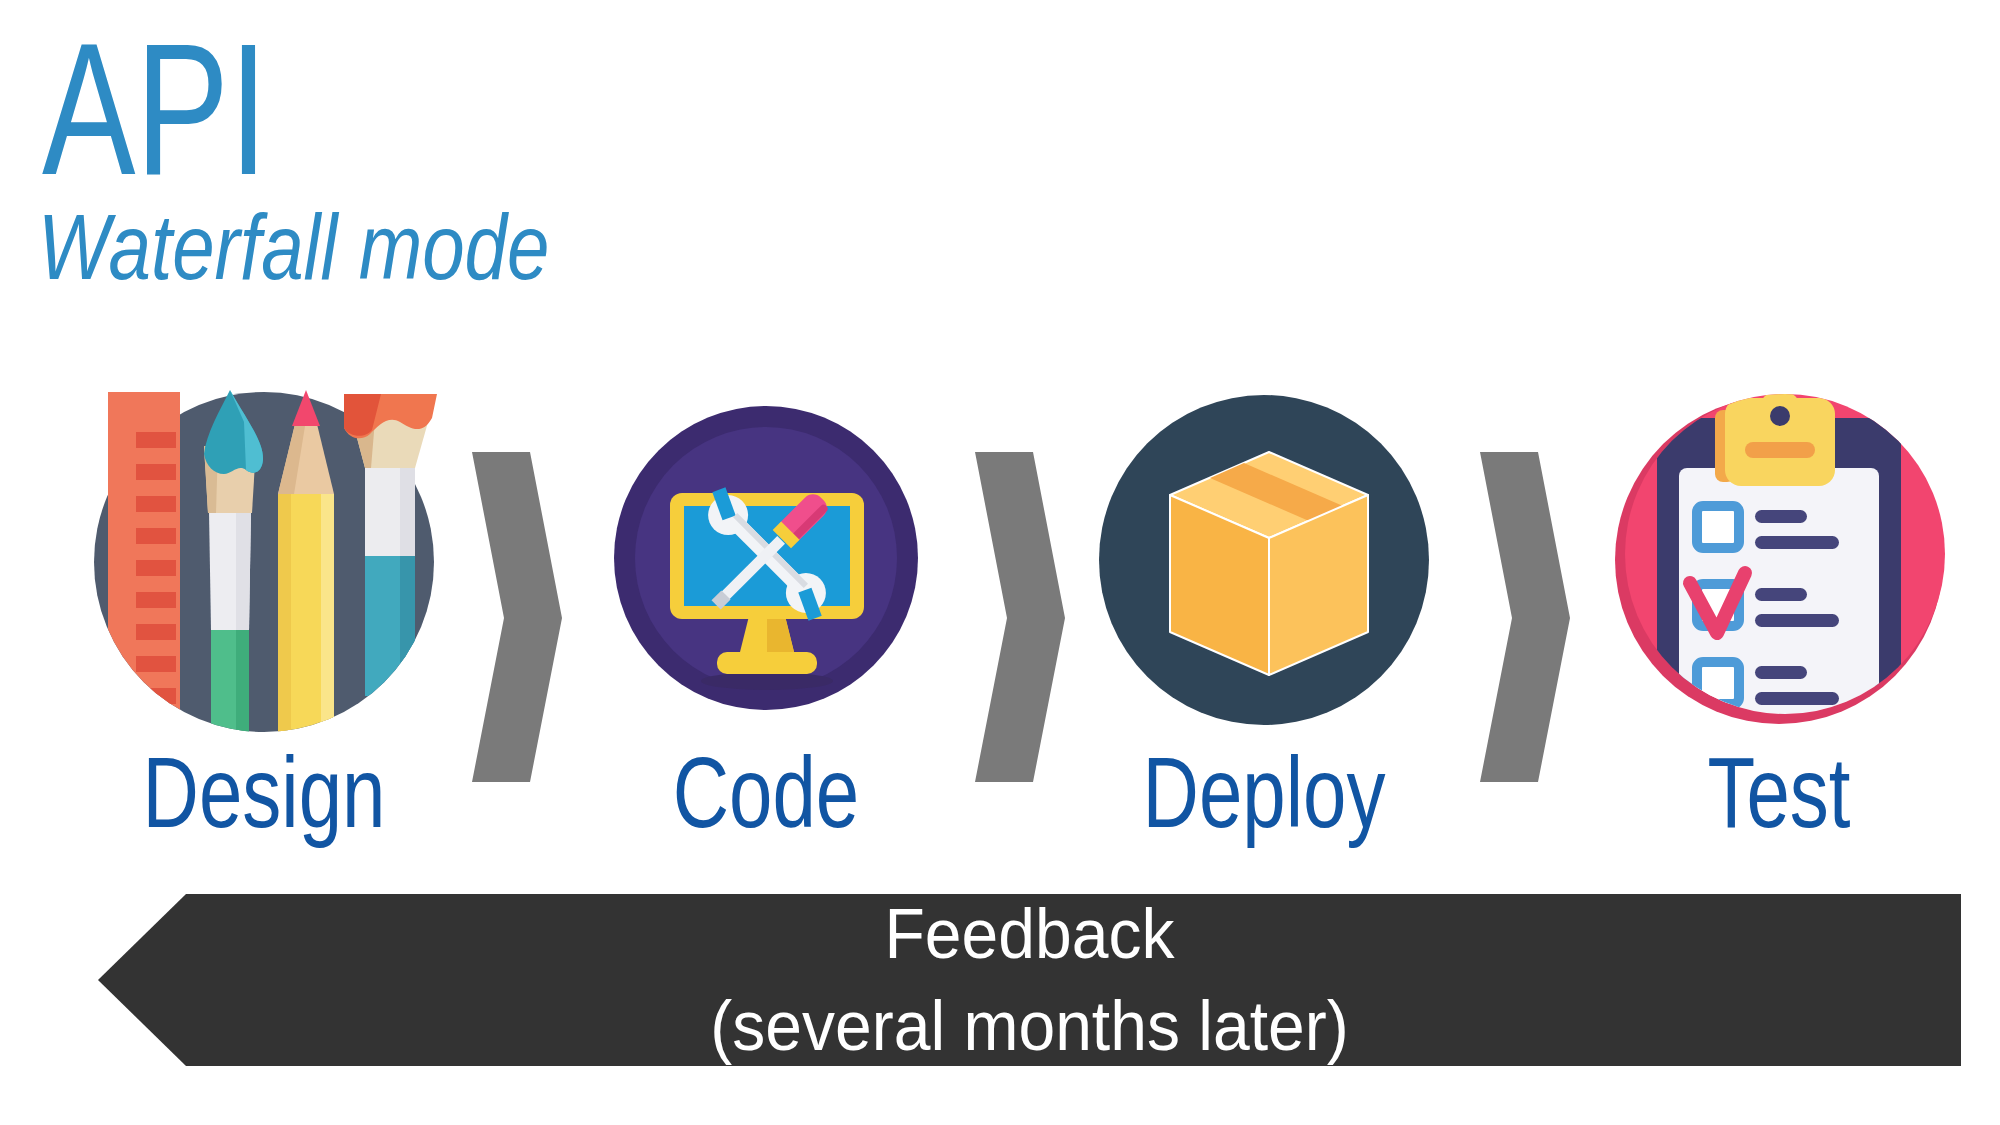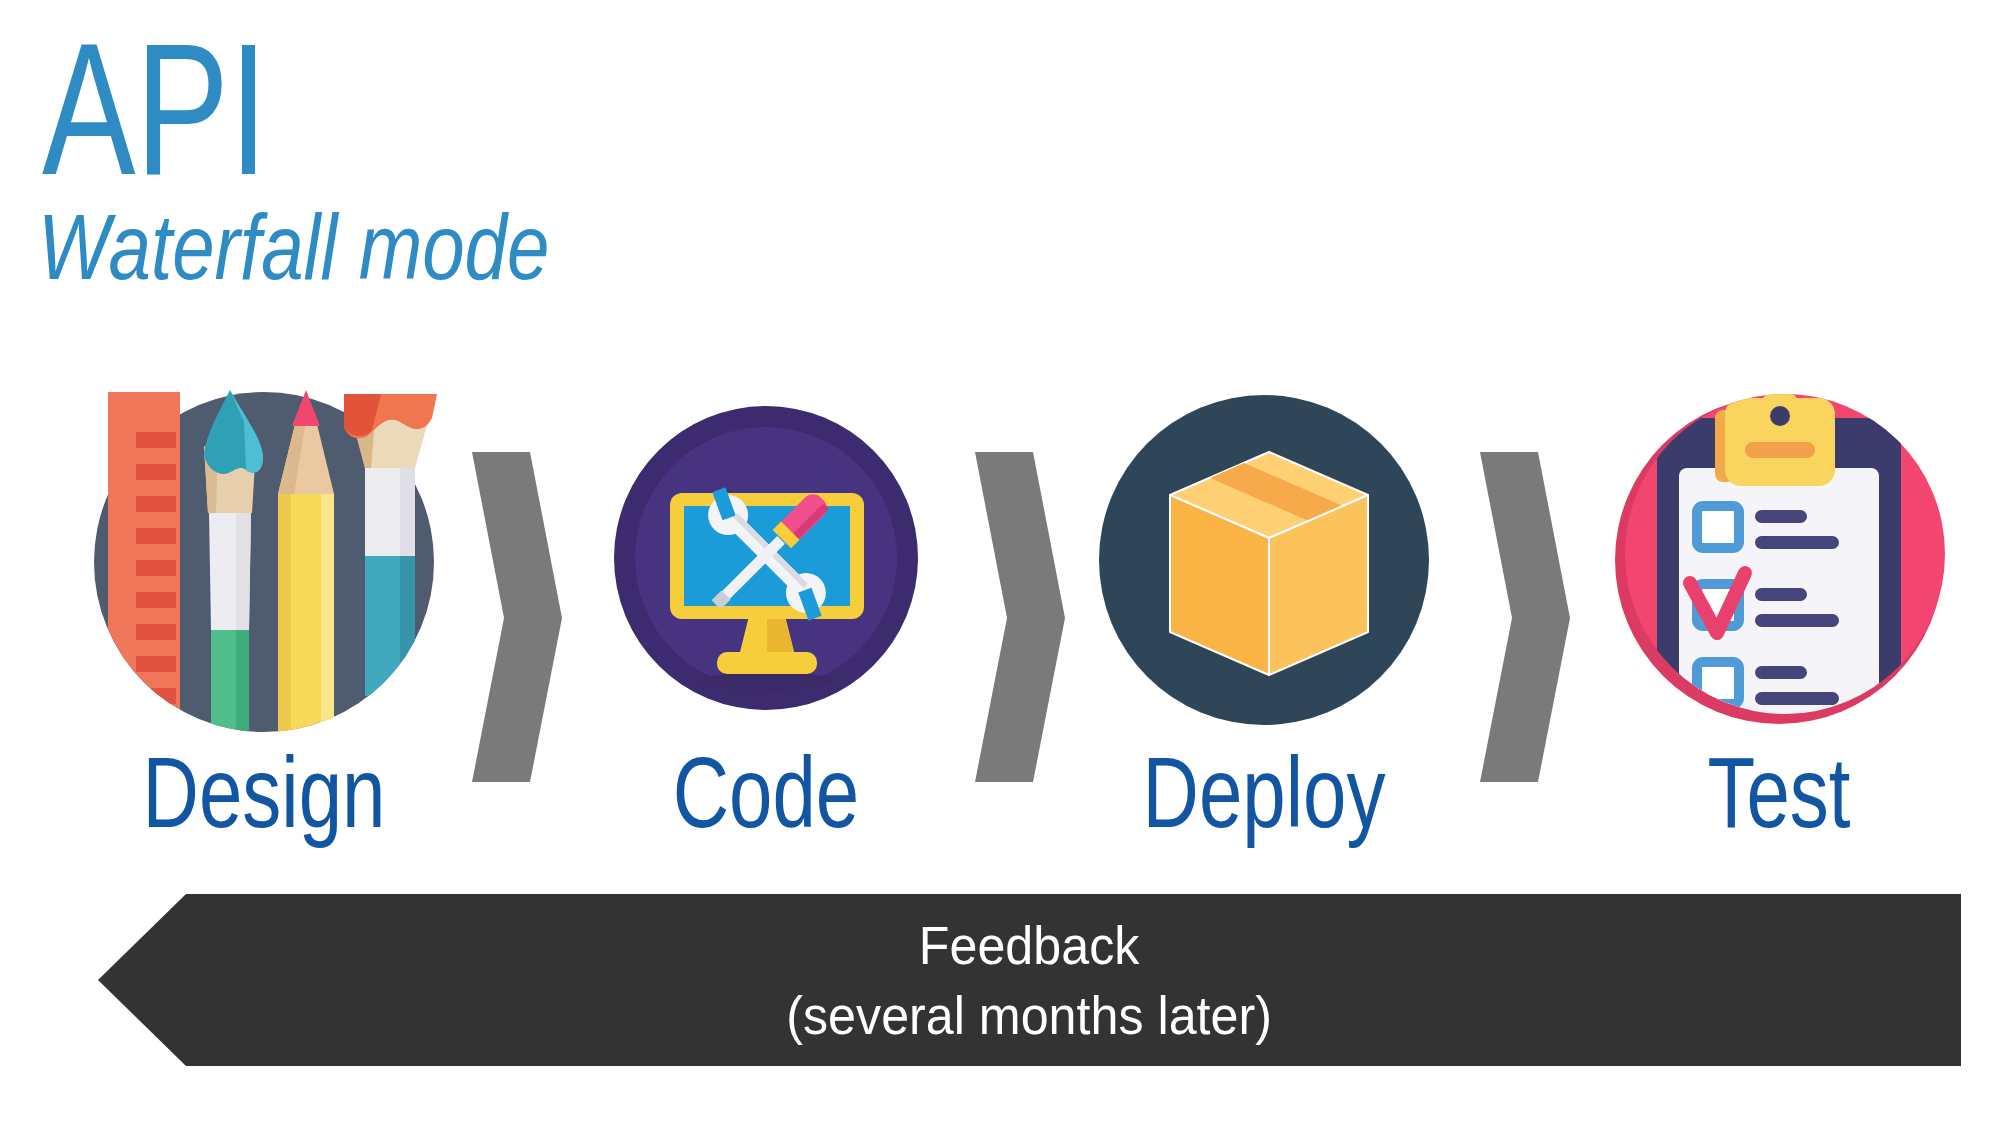--- a/index.html
+++ b/index.html
@@ -24,22 +24,22 @@
     font-size:100px;line-height:1;font-weight:400;
     color:var(--label_blue,#1155A3);
     transform:scaleX(0.78);transform-origin:center top;white-space:nowrap;
   }
   .icon-svg{position:absolute;}
   #chevrons{position:absolute;left:0;top:0;}
   .feedback-arrow{
     position:absolute;left:98px;top:894px;width:1863px;height:172px;
     background:var(--arrow_bg,#333333);
     clip-path:polygon(88px 0,100% 0,100% 100%,88px 100%,0 50%);
-    display:flex;flex-direction:column;align-items:center;justify-content:center;
-    color:var(--arrow_text,#ffffff);font-size:54px;line-height:1.3;
+    display:flex;flex-direction:column;justify-content:center;
+    color:var(--arrow_text,#ffffff);font-size:71px;line-height:1.3;
   }
   .feedback-arrow .lines{transform:scaleX(0.93);transform-origin:center center;text-align:center;}
 </style>
 </head>
 <body>
 
 <div id="canvas">
 
   <div class="page-title">API</div>
   <div class="page-subtitle">Waterfall mode</div>

